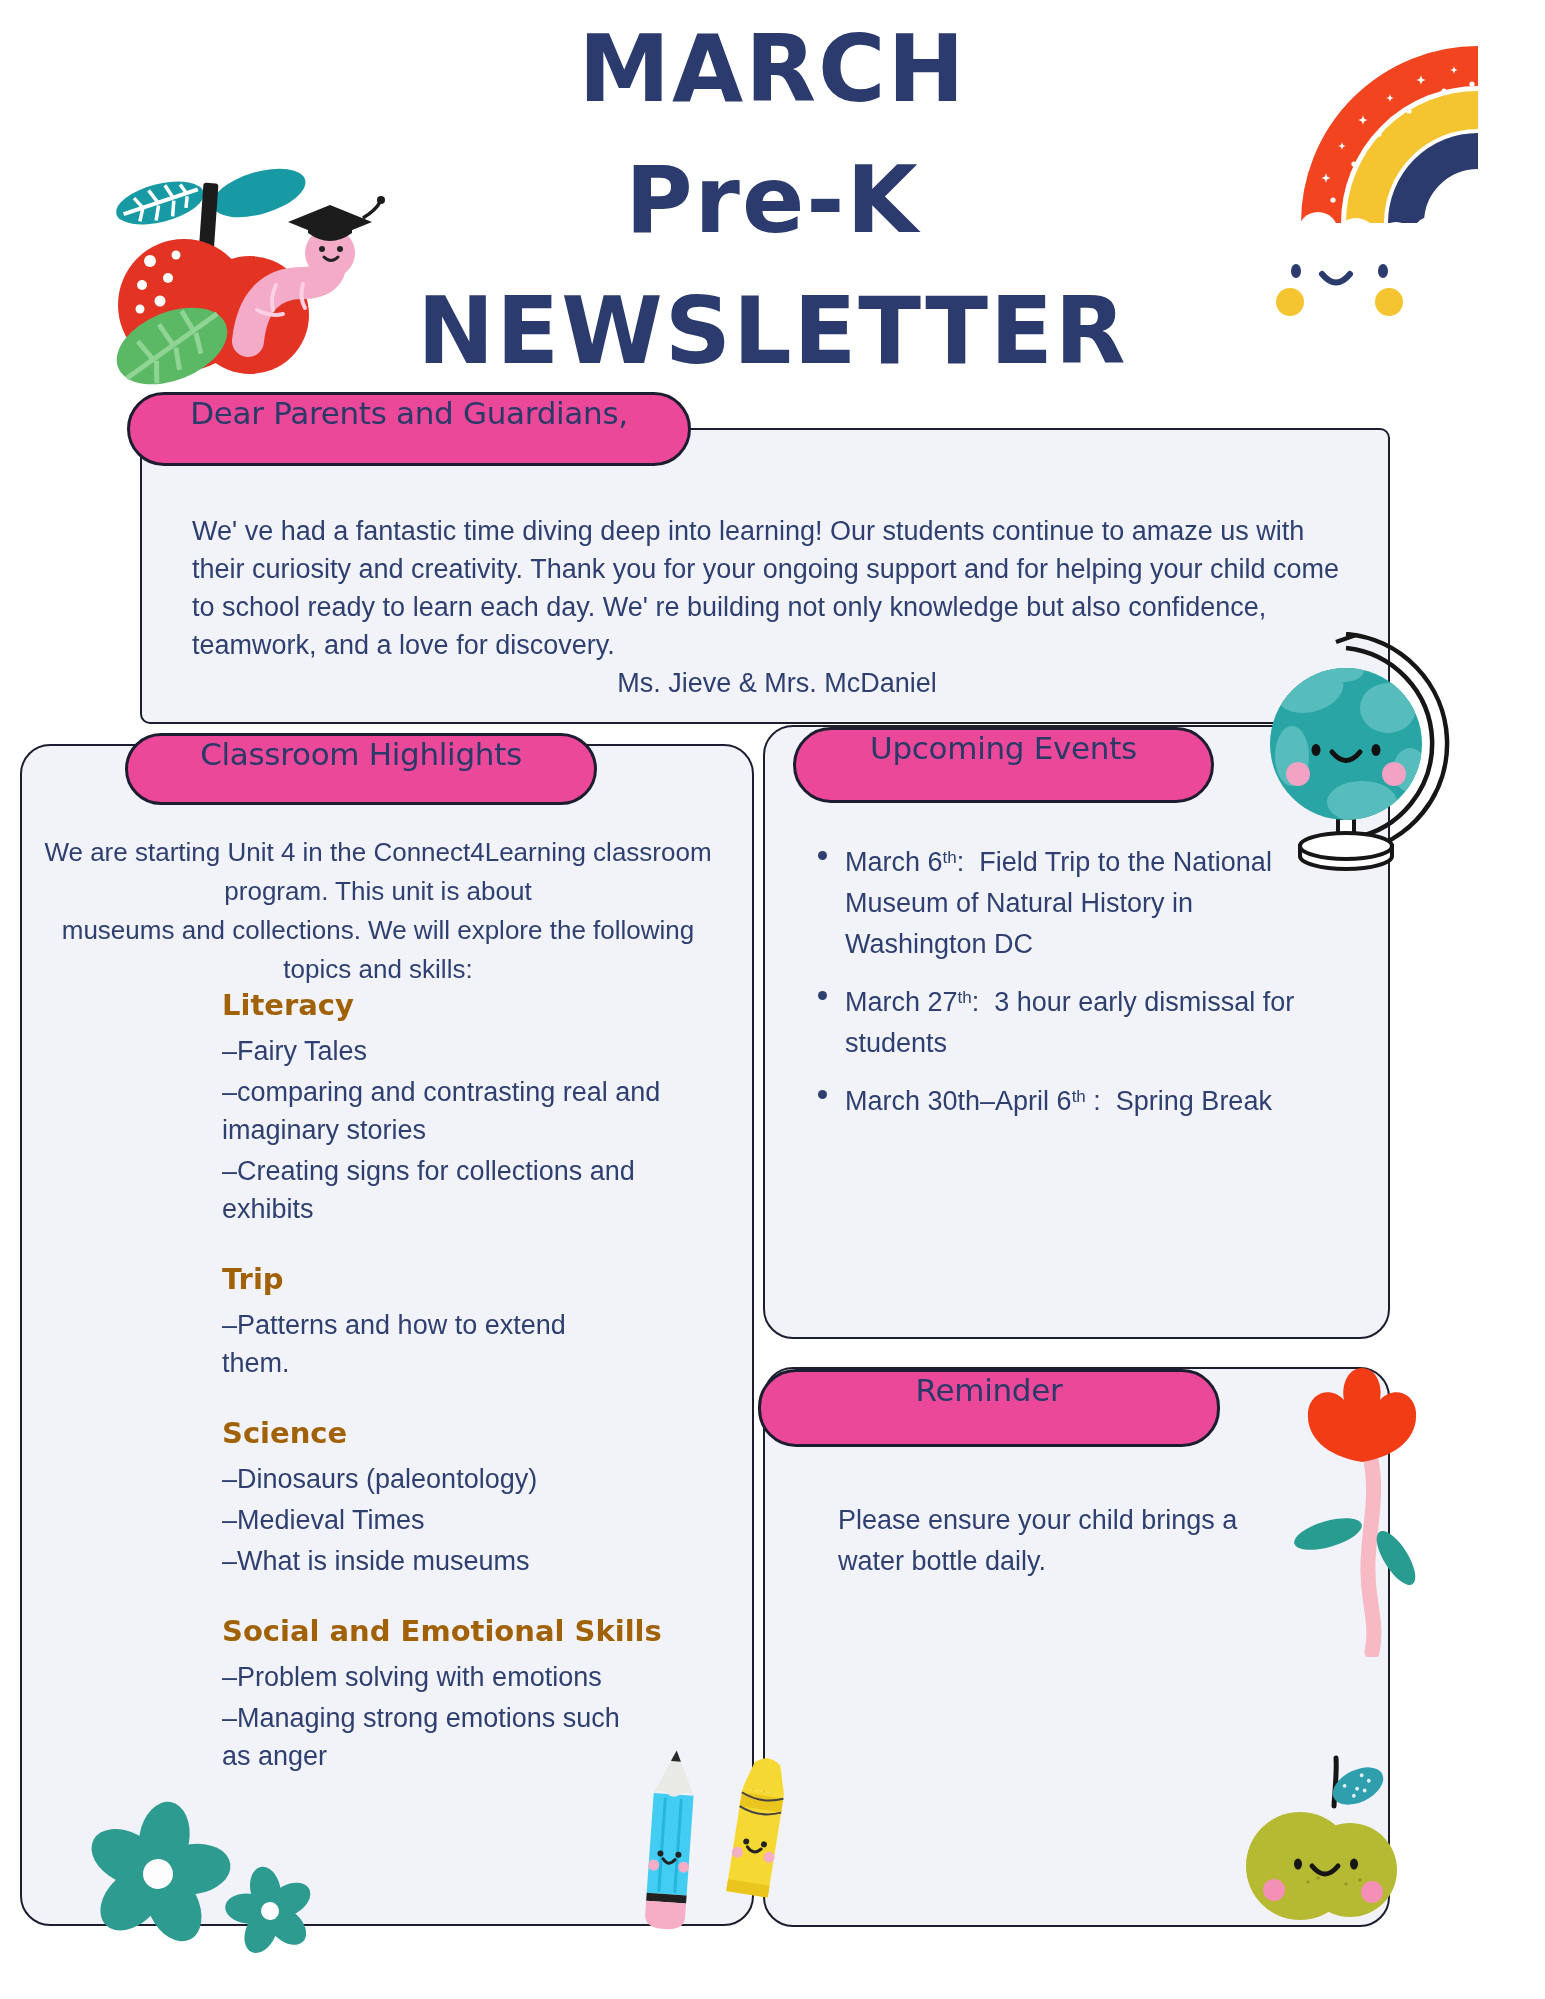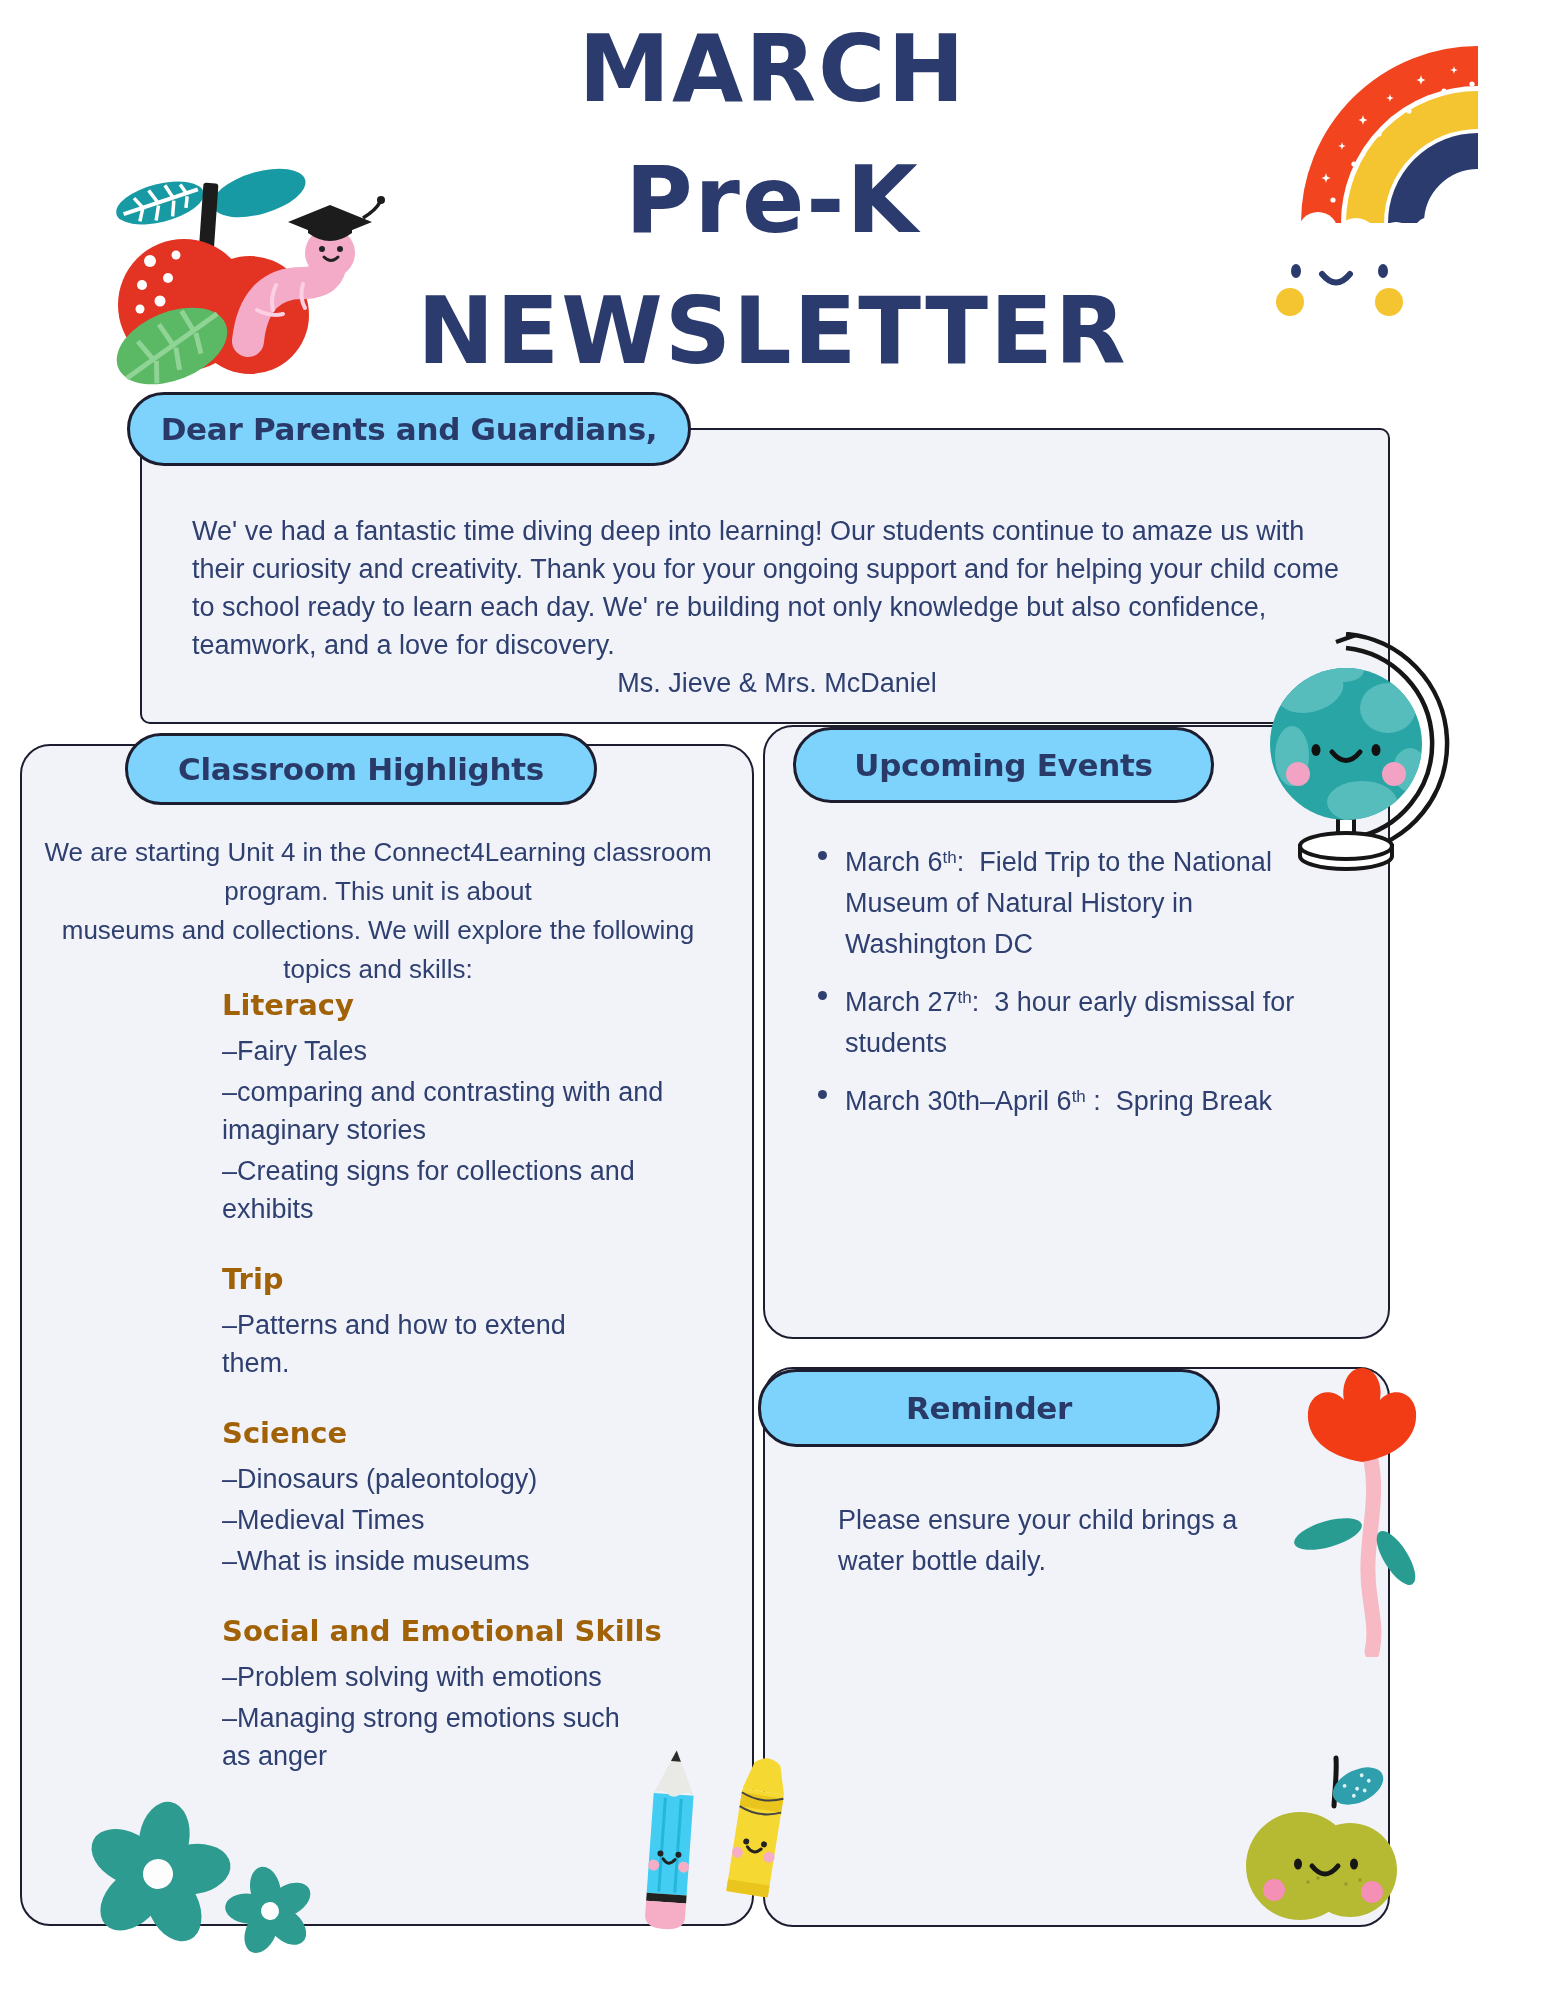--- a/index.html
+++ b/index.html
@@ -12,23 +12,23 @@
     font-family:"DejaVu Sans", sans-serif; font-weight:700;
     font-size:92px; line-height:131px; color:#2c3b6d; letter-spacing:2px;
     z-index:2;
   }
   .panel {
     position:absolute; background:#f1f3f9; border:2.5px solid #1d1d30; z-index:1;
   }
   .panel.round { border-radius:30px; }
   .panel.dear { border-radius:10px; }
   .pill {
-    position:absolute; background:#7dd3fc; border:3px solid #1d1d30; border-radius:38px;
-    display:flex; align-items:center; justify-content:center; z-index:4;
-    font-family:"DejaVu Sans", sans-serif; font-weight:700; font-size:31px;
+    position:absolute; background:#ec4899; border:3px solid #1d1d30; border-radius:38px;
+    display:flex; justify-content:center; z-index:4;
+    font-family:"DejaVu Sans", sans-serif; font-weight:400; font-size:31px;
     color:#293a69; letter-spacing:-0.3px; white-space:nowrap;
   }
   .body-text { color:#2f4070; font-size:27px; line-height:38px; }
   .dear-body { position:absolute; left:192px; top:512px; width:1170px; z-index:2; }
   .dear-body p { margin:0; }
   .dear-body .signature { margin-top:0;text-align:center; }
   .hl-intro {
     position:absolute; left:32px; top:833px; width:692px; text-align:center;
     font-size:26px; line-height:39px; color:#2f4070; z-index:2;
   }
@@ -183,21 +183,21 @@
     <span>Classroom Highlights</span>
   </div>
   <div class="hl-intro">
     <div>We are starting Unit 4 in the Connect4Learning classroom program. This unit is about</div>
     <div>museums and collections. We will explore the following topics and skills:</div>
   </div>
   <div class="hl-sections">
     <div class="sec">
       <div class="sec-title">Literacy</div>
       <div class="sec-item">–Fairy Tales</div>
-      <div class="sec-item">–comparing and contrasting with and
+      <div class="sec-item">–comparing and contrasting real and
 imaginary stories</div>
       <div class="sec-item">–Creating signs for collections and
 exhibits</div>
     </div>
     <div class="sec">
       <div class="sec-title">Trip</div>
       <div class="sec-item">–Patterns and how to extend
 them.</div>
     </div>
     <div class="sec">

